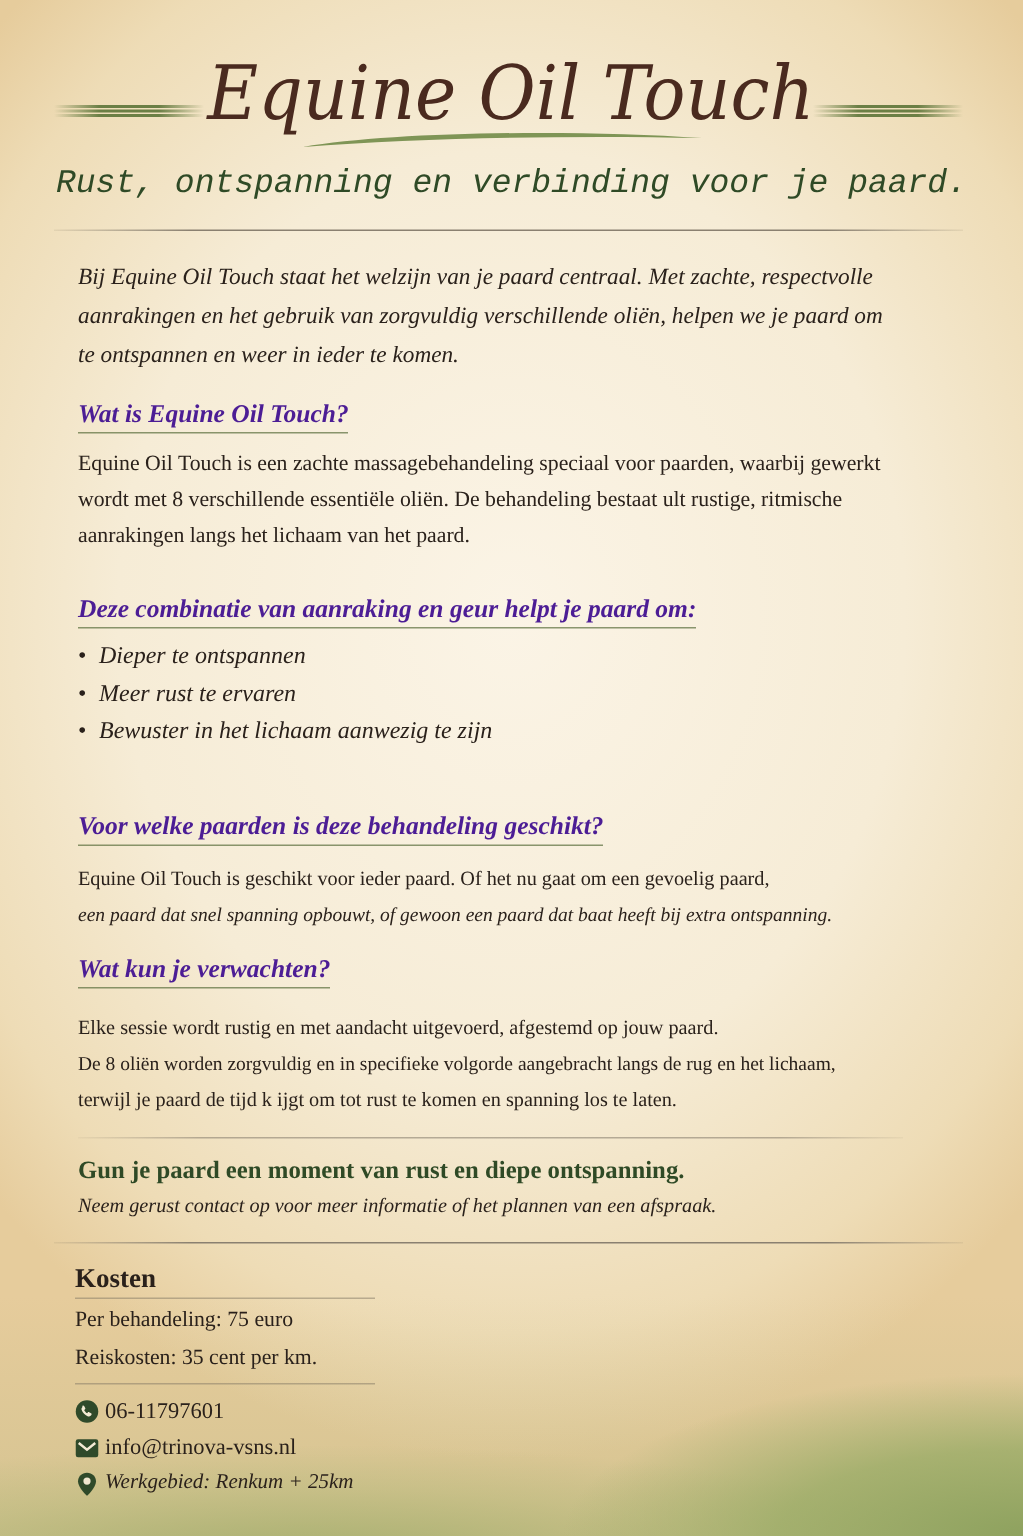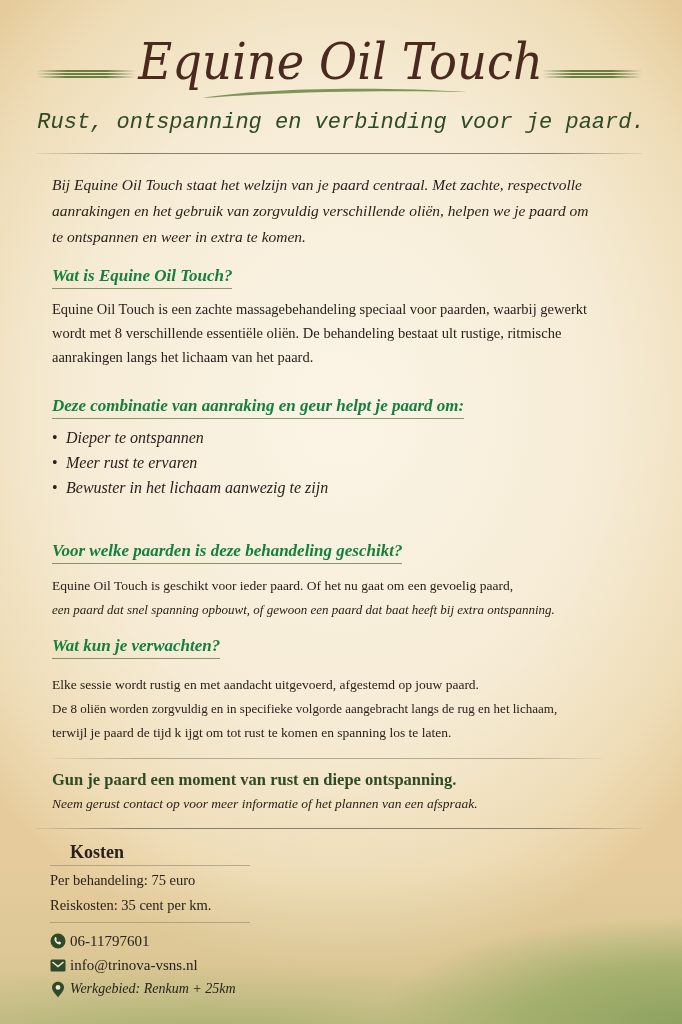--- a/index.html
+++ b/index.html
@@ -37,36 +37,36 @@
     position: absolute; top: 110px; left: 0; right: 0; text-align: center;
     font-family: Liberation Mono, monospace; font-style: italic; font-size: 22px; color: #2f4a26;
   }
   .rule { position: absolute; height: 1px; background: linear-gradient(to right, rgba(110,100,80,0.1), #8a8070 15%, #8a8070 85%, rgba(110,100,80,0.1)); }
   .p {
     font-family: "Liberation Serif", serif; font-size: 15.5px; line-height: 26px; color: #2a211b; margin: 0;
   }
   .p.small { font-size: 14.5px; line-height: 24px; }
   .h {
     font-family: "Liberation Serif", serif; font-style: italic; font-weight: bold;
-    font-size: 17px; color: #15803d; display: inline-block; padding-bottom: 2px;
+    font-size: 17px; color: #4c1d95; display: inline-block; padding-bottom: 2px;
     border-bottom: 1.5px solid rgba(90,110,60,0.7);
   }
   ul.list { list-style: none; padding: 0; margin: 0; }
   ul.list li {
     font-family: "Liberation Serif", serif; font-style: italic; font-size: 16px; line-height: 25px; color: #2a211b;
     padding-left: 14px; position: relative;
   }
   ul.list li::before { content: "•"; position: absolute; left: 0; top: 0; font-style: normal; }
 
   .abs { position: absolute; }
 
   .cta-title { font-family: "Liberation Serif", serif; font-weight: bold; font-size: 16.5px; color: #2f4a26; }
   .cta-text { font-family: "Liberation Serif", serif; font-style: italic; font-size: 13.5px; color: #2a211b; }
 
-  .kosten-h { font-family: "Liberation Serif", serif; font-weight: bold; font-size: 18px; color: #2a211b; margin-left: 20px; }
+  .kosten-h { font-family: "Liberation Serif", serif; font-weight: bold; font-size: 18px; color: #2a211b; }
   .kosten-line { font-family: "Liberation Serif", serif; font-size: 14.5px; color: #2a211b; line-height: 25px; }
   .contact { font-family: "Liberation Serif", serif; font-size: 15px; color: #2a211b; line-height: 24px; display: flex; align-items: center; }
   .contact .ic { width: 16px; height: 16px; margin-right: 4px; display: inline-flex; align-items: center; justify-content: center; }
 </style>
 </head>
 <body>
 
 <div class="grass"></div>
 
 <div class="page">
@@ -86,21 +86,21 @@
   </div>
   <svg class="swoosh" viewBox="0 0 270 14">
     <path d="M2 12 C 60 2, 180 0, 268 6 C 180 4, 80 6, 2 12 Z" fill="#7f9556"></path>
   </svg>
   <div class="subtitle">Rust, ontspanning en verbinding voor je paard.</div>
   <div class="rule" style="top:153px; left:36px; right:40px;"></div>
 
   <div class="abs" style="top:172px; left:52px; right:40px;font-style:italic;">
     <p class="p">Bij Equine Oil Touch staat het welzijn van je paard centraal. Met zachte, respectvolle</p>
     <p class="p">aanrakingen en het gebruik van zorgvuldig verschillende oliën, helpen we je paard om</p>
-    <p class="p">te ontspannen en weer in extra te komen.</p>
+    <p class="p">te ontspannen en weer in ieder te komen.</p>
   </div>
 
   <div class="abs" style="top:266px; left:52px; right:40px;">
     <span class="h">Wat is Equine Oil Touch?</span>
     <div style="height:8px"></div>
     <p class="p small">Equine Oil Touch is een zachte massagebehandeling speciaal voor paarden, waarbij gewerkt</p>
     <p class="p small">wordt met 8 verschillende essentiële oliën. De behandeling bestaat ult rustige, ritmische</p>
     <p class="p small">aanrakingen langs het lichaam van het paard.</p>
   </div>
 

